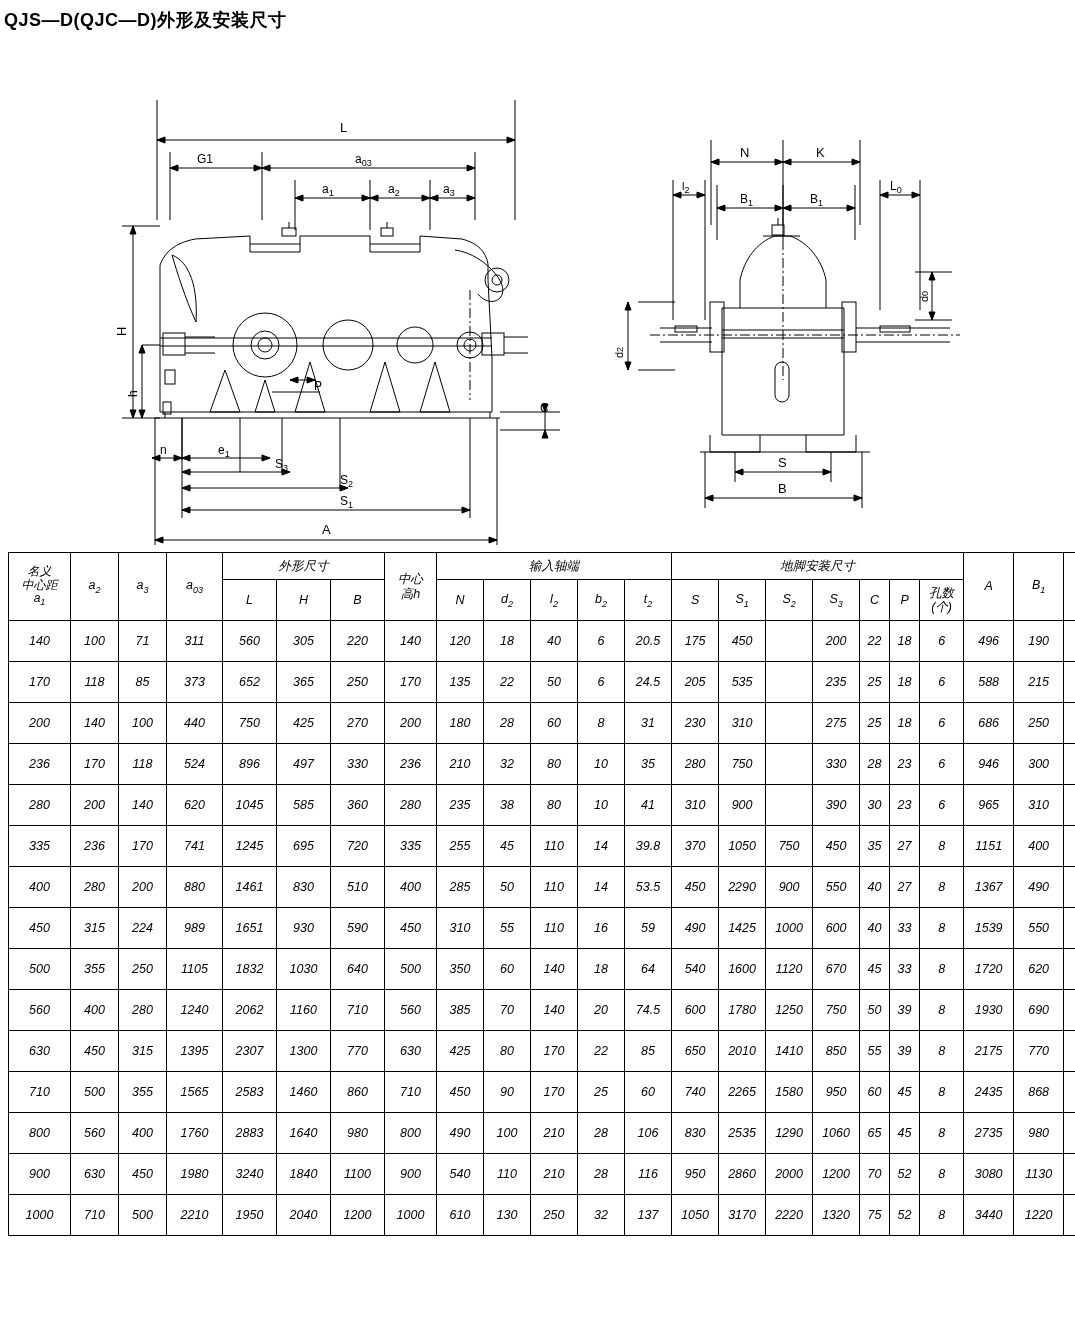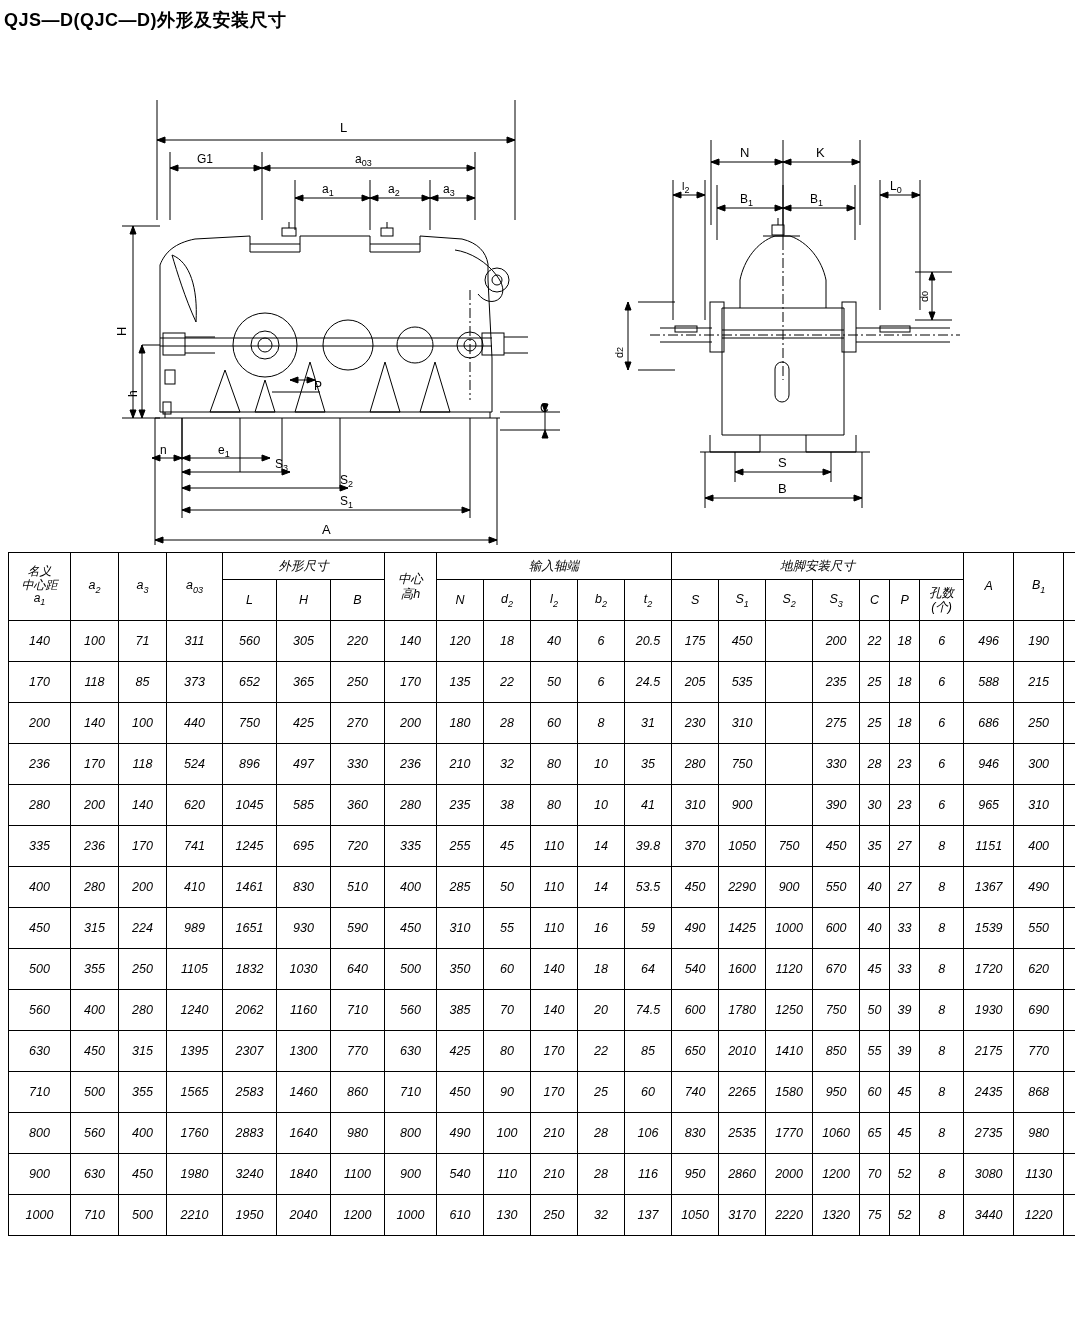--- a/index.html
+++ b/index.html
@@ -554,21 +554,21 @@
           <td>27</td>
           <td>8</td>
           <td>1151</td>
           <td>400</td>
           <td>35</td>
         </tr>
         <tr>
           <td>400</td>
           <td>280</td>
           <td>200</td>
-          <td>410</td>
+          <td>880</td>
           <td>1461</td>
           <td>830</td>
           <td>510</td>
           <td>400</td>
           <td>285</td>
           <td>50</td>
           <td>110</td>
           <td>14</td>
           <td>53.5</td>
           <td>450</td>
@@ -716,21 +716,21 @@
           <td>1640</td>
           <td>980</td>
           <td>800</td>
           <td>490</td>
           <td>100</td>
           <td>210</td>
           <td>28</td>
           <td>106</td>
           <td>830</td>
           <td>2535</td>
-          <td>1770</td>
+          <td>1290</td>
           <td>1060</td>
           <td>65</td>
           <td>45</td>
           <td>8</td>
           <td>2735</td>
           <td>980</td>
           <td>100</td>
         </tr>
         <tr>
           <td>900</td>

